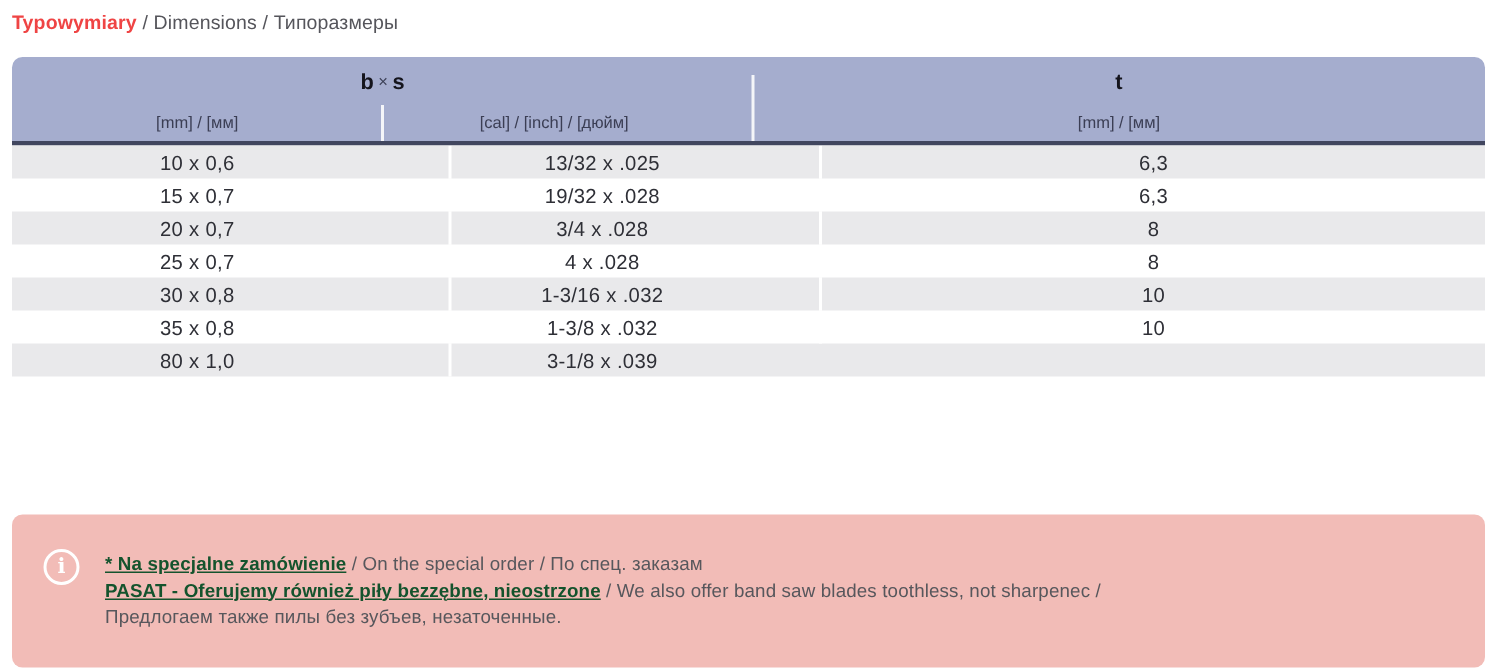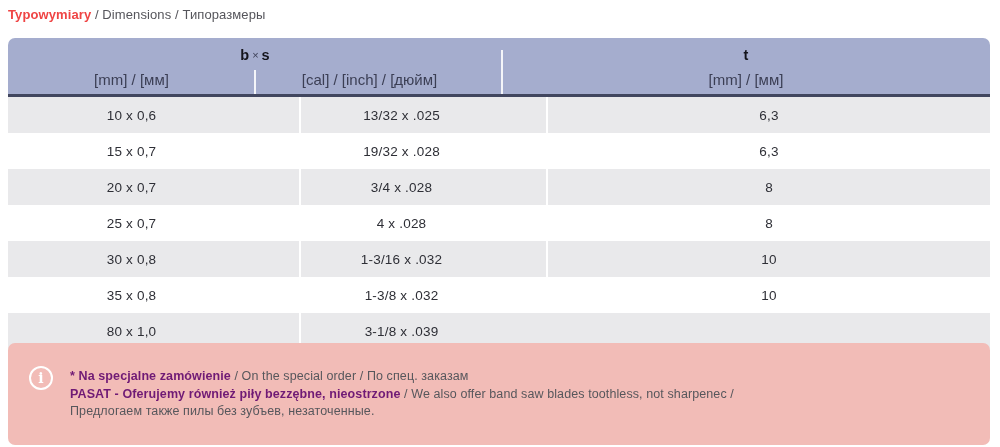--- a/index.html
+++ b/index.html
@@ -23,32 +23,32 @@
   }
   .bxs {
     position:absolute; left:0; top:9px; width:494px; text-align:center;
     font-weight:700; font-size:14.5px; color:#14141c;
   }
   .bxs .times { font-weight:400; font-size:11px; color:#3d4158; padding:0 3px; position:relative; top:-1px; }
   .t-label {
     position:absolute; left:494px; right:0; top:9px; text-align:center;
     font-weight:700; font-size:14.5px; color:#14141c;
   }
-  .units { position:absolute; bottom:6px; font-size:15px; color:#3b3e54; text-align:center; white-space:nowrap; }
+  .units { position:absolute; bottom:6px; font-size:11px; color:#3b3e54; text-align:center; white-space:nowrap; }
   .u1 { left:0; width:247px; }
   .u2 { left:247px; width:229px; }
   .u3 { left:494px; right:0; }
   .vdiv { position:absolute; width:2px; background:rgba(255,255,255,0.88); }
   .d1 { left:246px; top:32px; bottom:0; }
   .d2 { left:493px; top:12px; bottom:0; }
 
   .tbody { width:100%; }
   .row {
     display:grid; grid-template-columns:247px 247px 1fr;
-    height:36px; font-size:13.5px; color:#2e2f36;
+    height:22px; font-size:13.5px; color:#2e2f36;
   }
   .row.alt { background:var(--row-alt-bg,#e9e9eb); }
   .cell {
     display:flex; align-items:center; justify-content:center;
     height:100%; box-sizing:border-box; letter-spacing:0.2px;
   }
   .cell + .cell { border-left:2px solid #ffffff;margin-left:44px; }
 
   
   .note {
@@ -59,21 +59,21 @@
     position:absolute; left:21px; top:23px; width:20px; height:20px;
     border:2px solid #ffffff; border-radius:50%;
     display:flex; align-items:center; justify-content:center;
     color:#ffffff; font-family:"DejaVu Serif", serif;
     font-size:14px; font-weight:700; line-height:1;
   }
   .note-text {
     position:absolute; left:62px; top:25px; right:20px;
     font-size:12.5px; line-height:17.5px; color:#57575c; letter-spacing:0.1px;
   }
-  .nb { color:#701a75; font-weight:700; }
+  .nb { color:#14532d; font-weight:700;text-decoration:underline; }
 </style>
 </head>
 <body>
 
 <div class="title">
   <span class="t-bold">Typowymiary</span><span> / Dimensions / Типоразмеры</span>
 </div>
 
 <div class="dim-table">
   <div class="thead">

